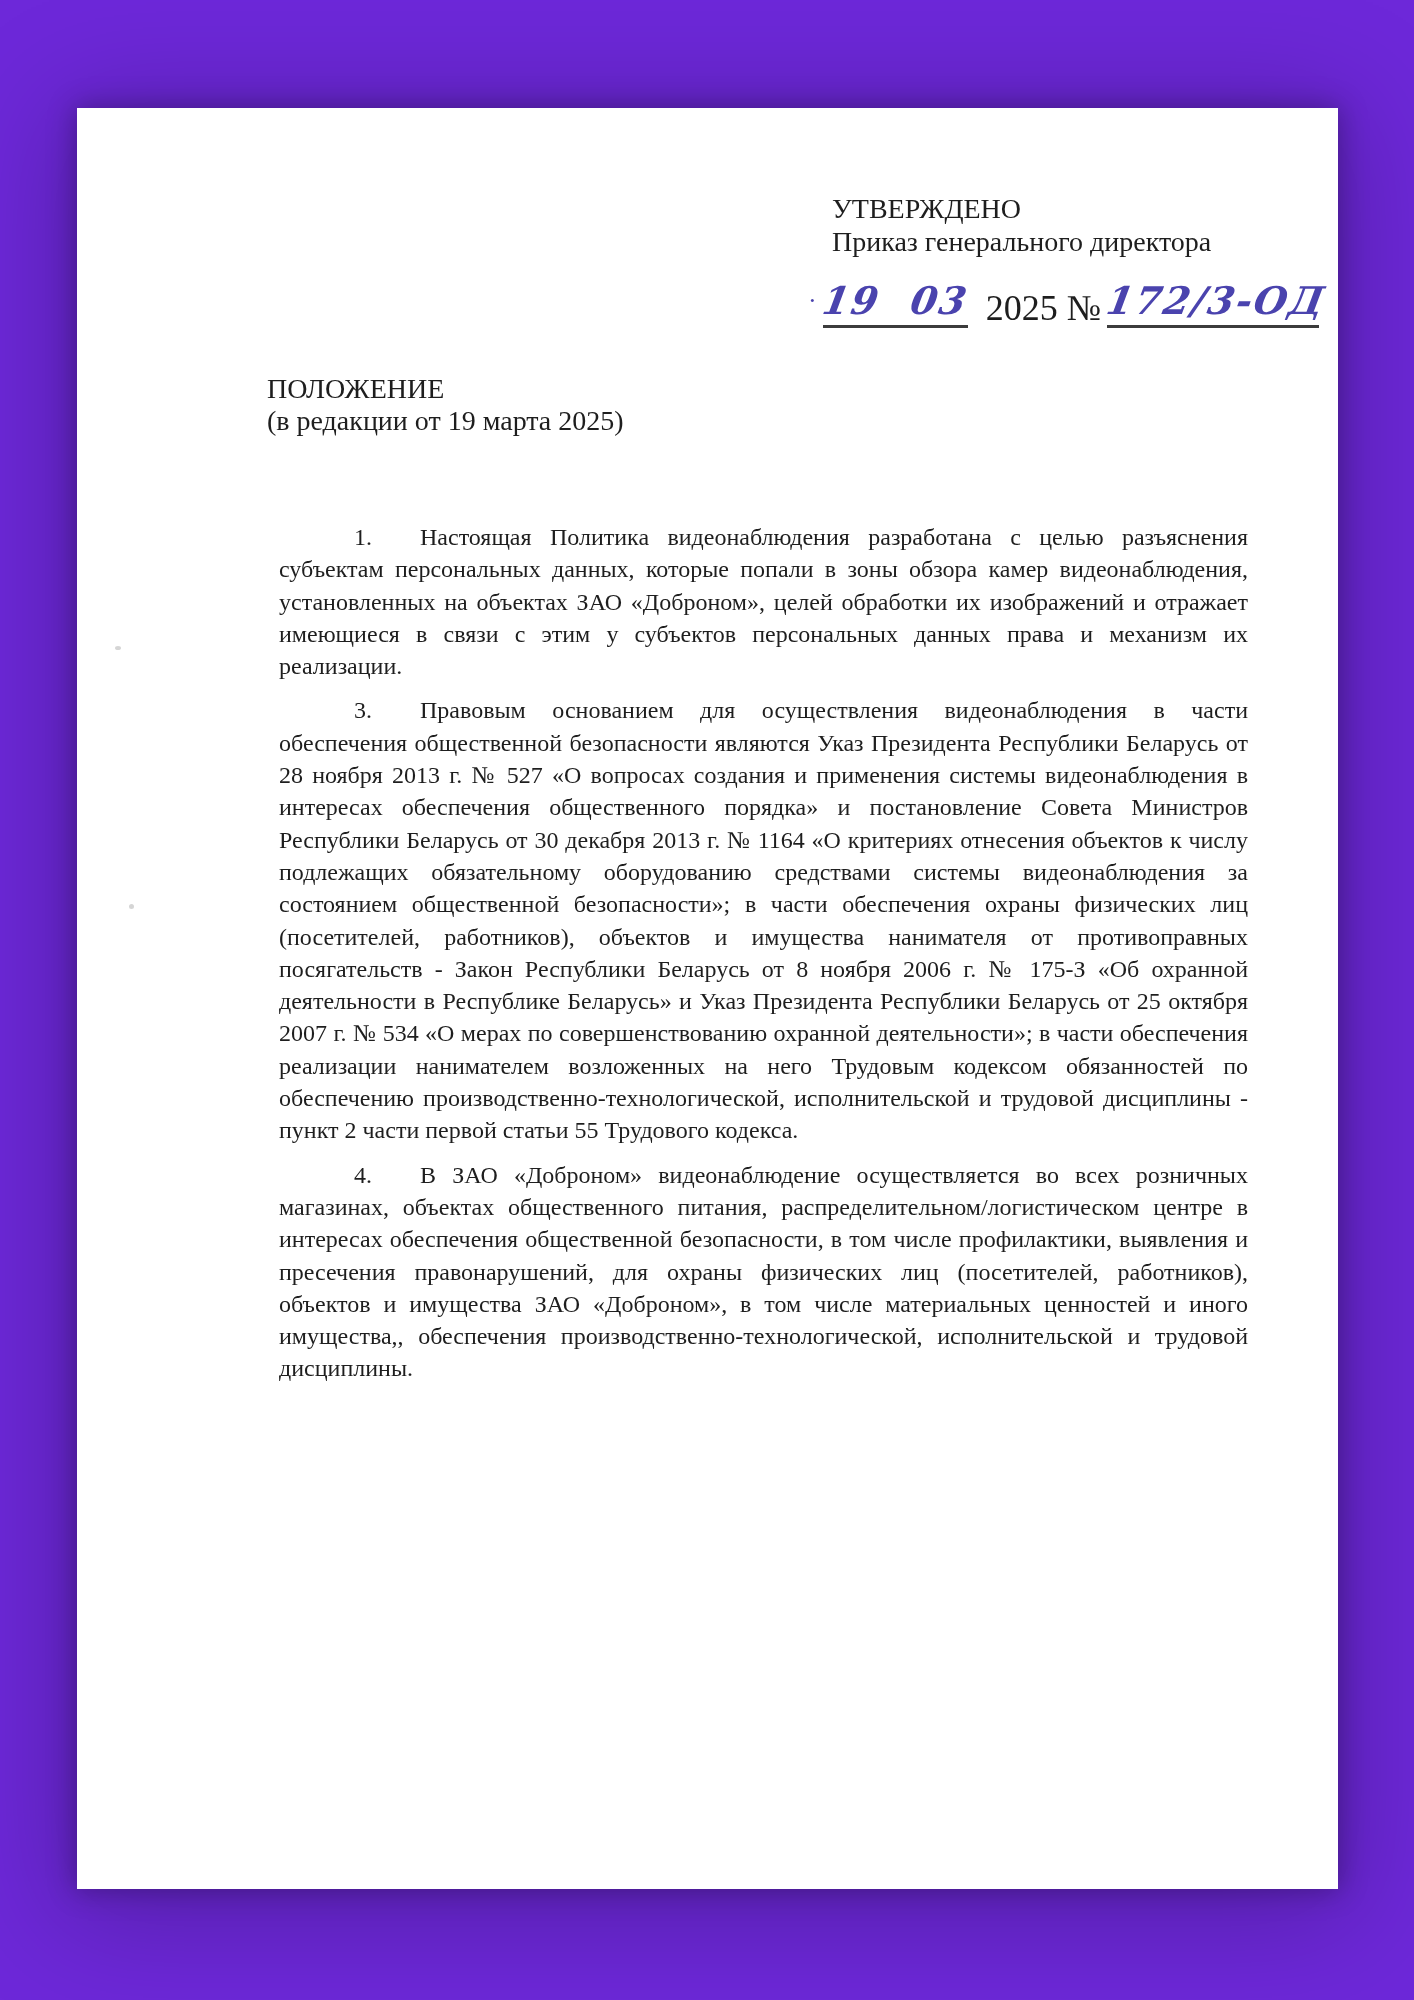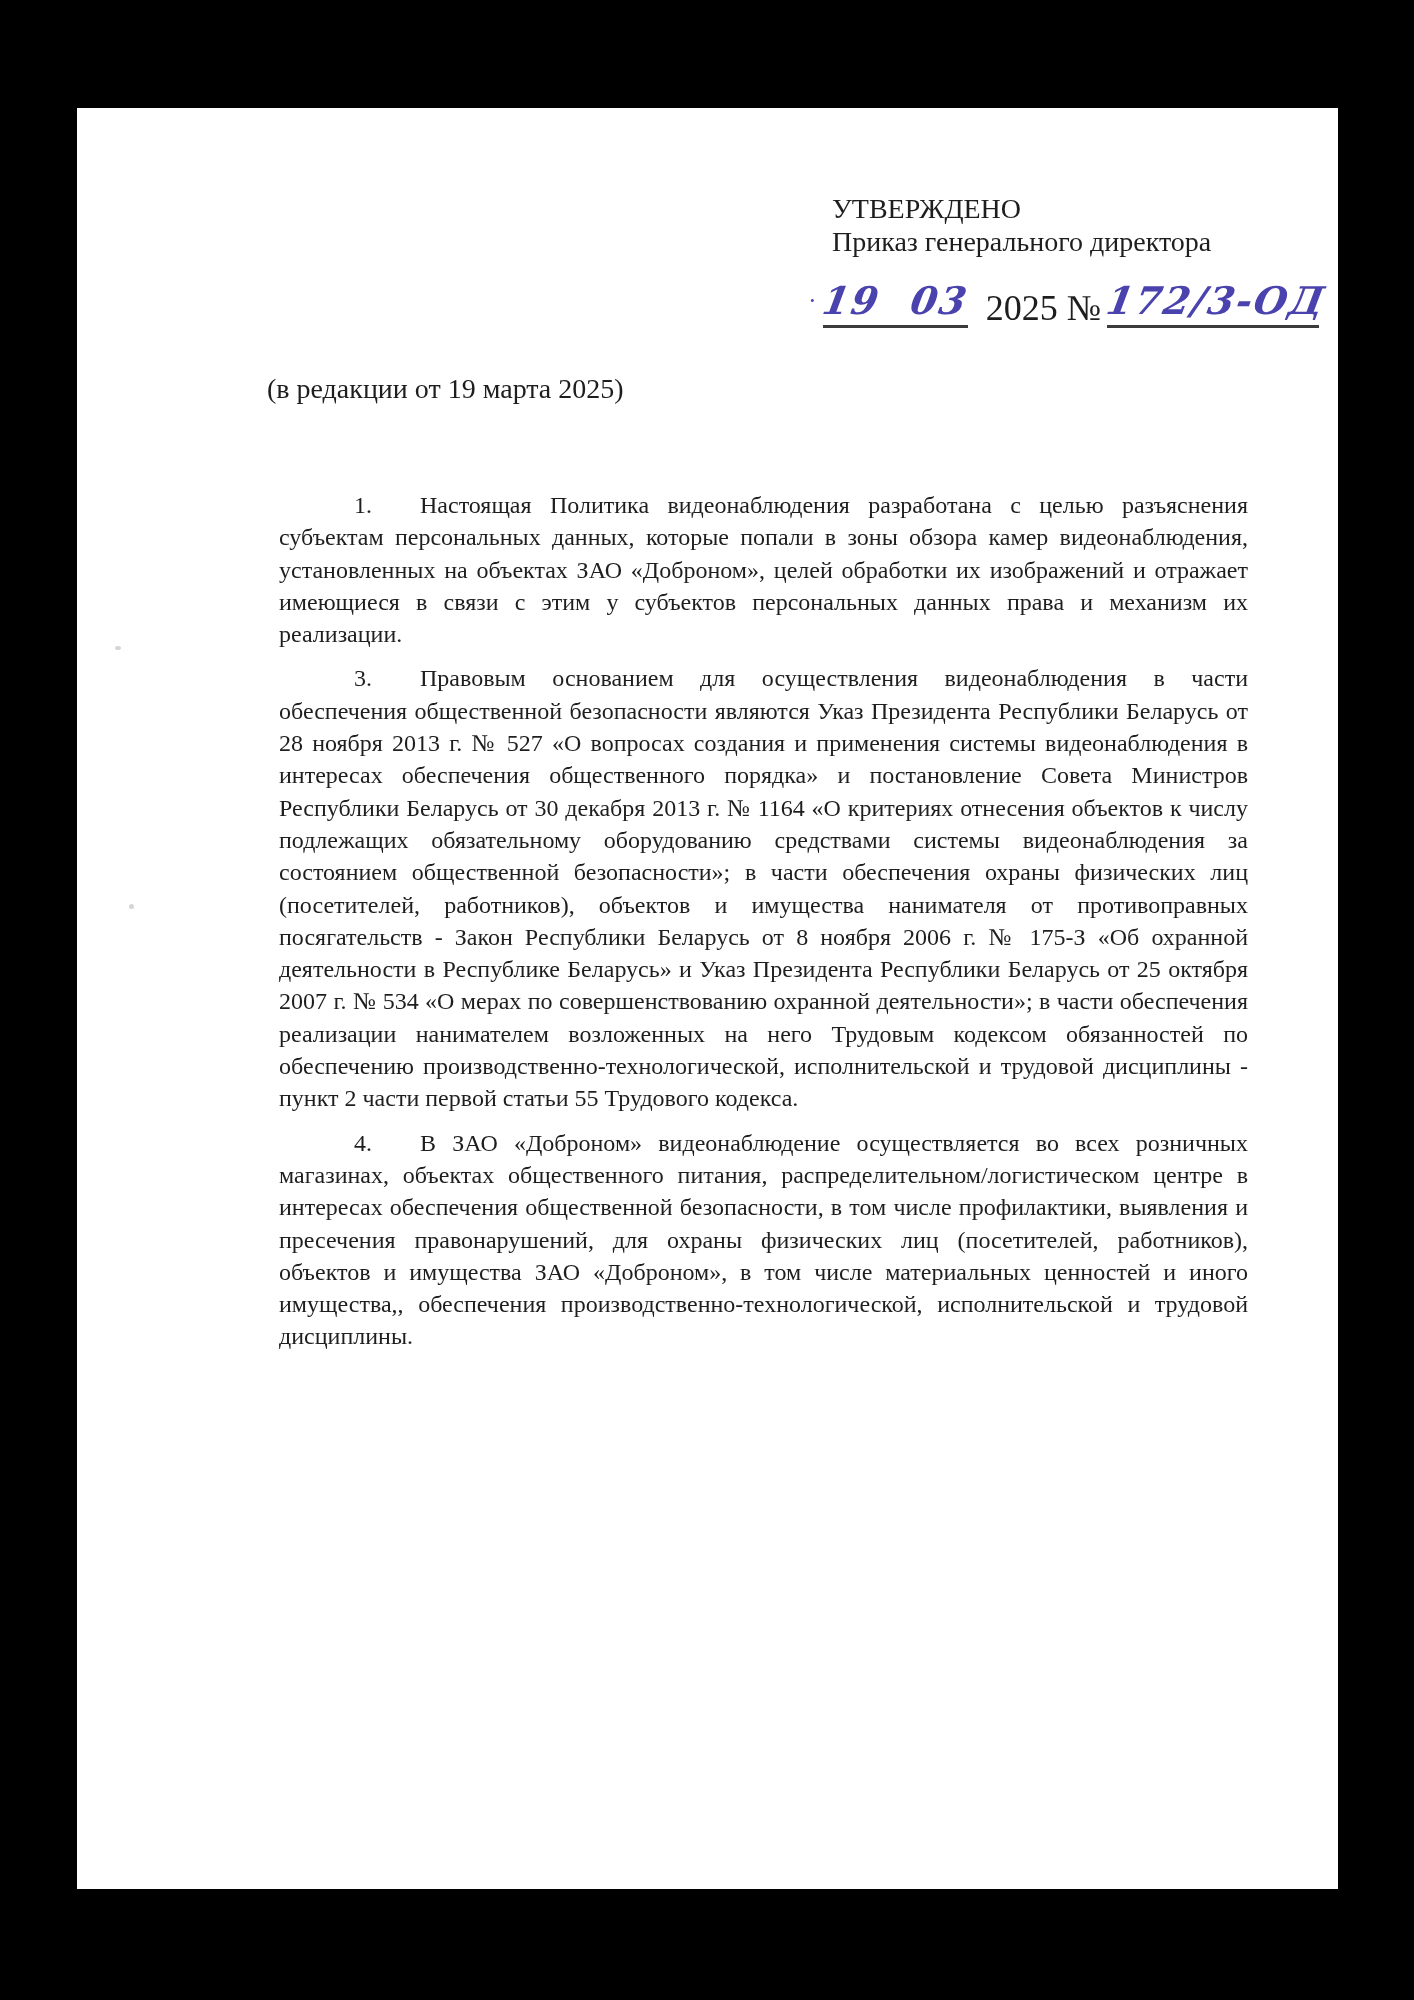--- a/index.html
+++ b/index.html
@@ -7,21 +7,21 @@
     padding: 0;
     width: 1414px;
     height: 2000px;
     overflow: hidden;
     background: #ffffff;
   }
   .stage {
     position: relative;
     width: 1414px;
     height: 2000px;
-    background: #000000;
+    background: #6d28d9;
     font-family: "Liberation Serif", "DejaVu Serif", serif;
   }
   .page {
     position: absolute;
     left: 77px;
     top: 108px;
     width: 1261px;
     height: 1781px;
     background: #ffffff;
     box-shadow: 0 0 26px 2px rgba(0,0,0,0.28), 0 14px 110px 18px rgba(0,0,0,0.22);
@@ -120,20 +120,21 @@
     </div>
 
     <div class="date-line">
       <span class="ink-dot hw-ink" style="color: rgb(74, 67, 174);">·</span>
       <span class="blank blank-date"><span class="hw hw-date hw-ink" style="color: rgb(74, 67, 174);">19 03</span></span>
       <span class="printed-date">2025 №</span>
       <span class="blank blank-number"><span class="hw hw-ink" style="color: rgb(74, 67, 174);">172/3-ОД</span></span>
     </div>
 
     <div class="doc-title">
+      <div>ПОЛОЖЕНИЕ</div>
       <div>(в редакции от 19 марта 2025)</div>
     </div>
 
     <div class="doc-body">
       <p class="para"><span class="pnum">1.</span><span>Настоящая Политика видеонаблюдения разработана с целью разъяснения субъектам персональных данных, которые попали в зоны обзора камер видеонаблюдения, установленных на объектах ЗАО «Доброном», целей обработки их изображений и отражает имеющиеся в связи с этим у субъектов персональных данных права и механизм их реализации.</span></p>
 
 
       <p class="para"><span class="pnum">3.</span><span>Правовым основанием для осуществления видеонаблюдения в части обеспечения общественной безопасности являются Указ Президента Республики Беларусь от 28 ноября 2013 г. № 527 «О вопросах создания и применения системы видеонаблюдения в интересах обеспечения общественного порядка» и постановление Совета Министров Республики Беларусь от 30 декабря 2013 г. № 1164 «О критериях отнесения объектов к числу подлежащих обязательному оборудованию средствами системы видеонаблюдения за состоянием общественной безопасности»; в части обеспечения охраны физических лиц (посетителей, работников), объектов и имущества нанимателя от противоправных посягательств - Закон Республики Беларусь от 8 ноября 2006 г. № 175-З «Об охранной деятельности в Республике Беларусь» и Указ Президента Республики Беларусь от 25 октября 2007 г. № 534 «О мерах по совершенствованию охранной деятельности»; в части обеспечения реализации нанимателем возложенных на него Трудовым кодексом обязанностей по обеспечению производственно-технологической, исполнительской и трудовой дисциплины - пункт 2 части первой статьи 55 Трудового кодекса.</span></p>
 
       <p class="para"><span class="pnum">4.</span><span>В ЗАО «Доброном» видеонаблюдение осуществляется во всех розничных магазинах, объектах общественного питания, распределительном/логистическом центре в интересах обеспечения общественной безопасности, в том числе профилактики, выявления и пресечения правонарушений, для охраны физических лиц (посетителей, работников), объектов и имущества ЗАО «Доброном», в том числе материальных ценностей и иного имущества,, обеспечения производственно-технологической, исполнительской и трудовой дисциплины.</span></p>

